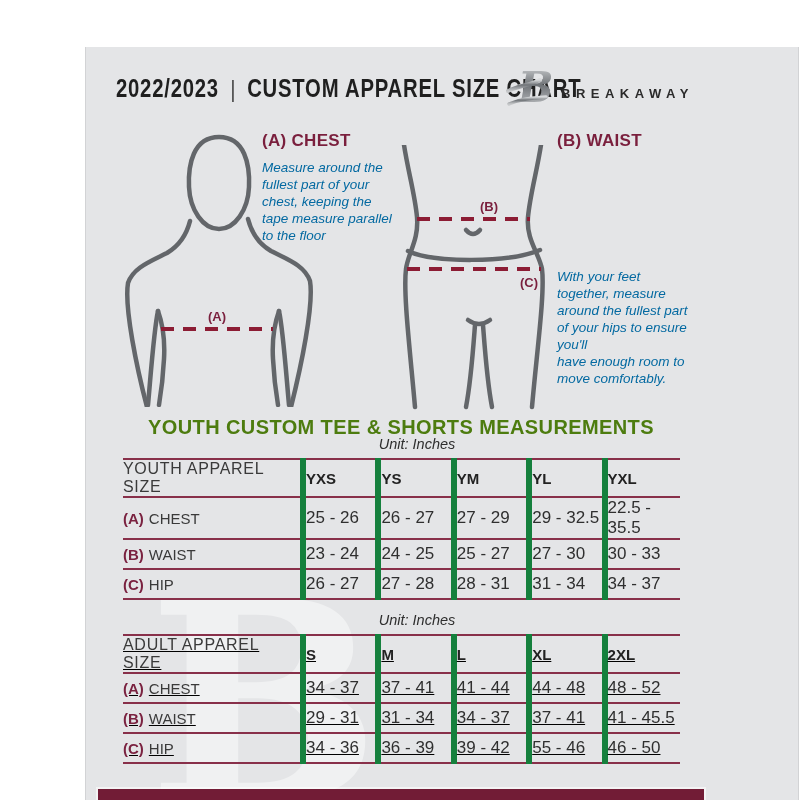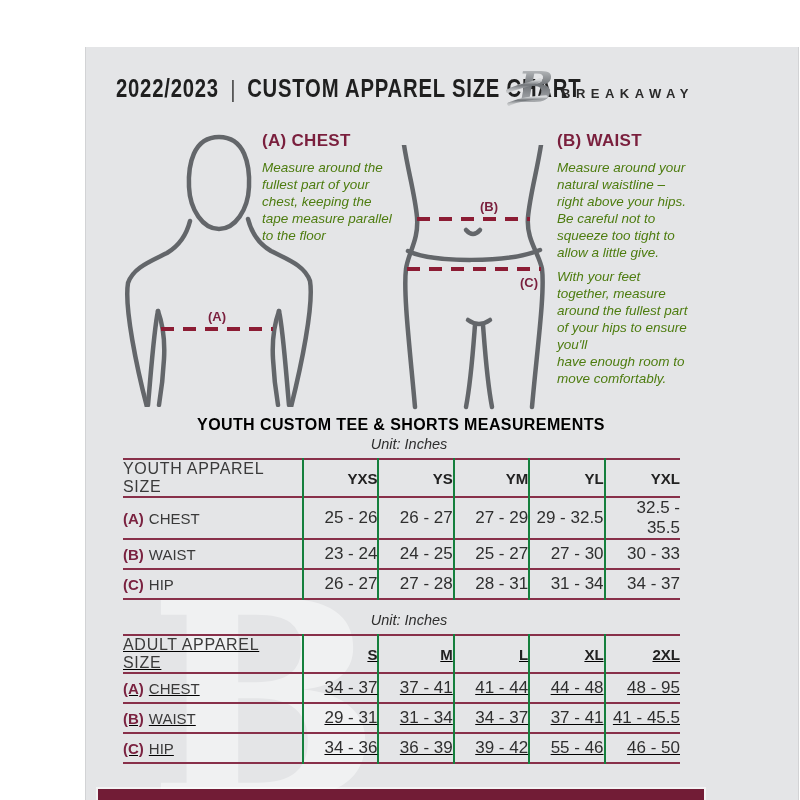--- a/index.html
+++ b/index.html
@@ -12,41 +12,41 @@
        display:flex;align-items:center;gap:13px;white-space:nowrap;}
   .hdr .season,.hdr .title{font-family:"Liberation Sans",sans-serif;font-weight:bold;font-size:26px;
        color:#1f1f1f;letter-spacing:1px;}
   .hdr .pipe{font-size:24px;color:#3a3a3a;font-weight:normal;padding:0 2px;}
   .brand{position:absolute;left:420px;top:14px;display:flex;align-items:center;gap:9px;}
   .brand-name{font-weight:bold;font-size:13px;letter-spacing:5.5px;color:#2b2b2b;padding-top:14px;}
 
   
   .instr{position:absolute;}
   .instr-h{font-weight:bold;font-size:17px;color:#7a1f3d;letter-spacing:0.3px;margin-bottom:8px;}
-  .instr-b{font-size:13.5px;font-style:italic;line-height:17px;color:#4d7c0f;white-space:pre-line;}
+  .instr-b{font-size:13.5px;font-style:italic;line-height:17px;color:#0369a1;white-space:pre-line;}
   .instr-a{left:176px;top:84px;width:160px;}
   .instr-w{left:471px;top:84px;width:155px;}
   .instr-c{left:471px;top:221px;width:162px;}
 
   .fig{position:absolute;}
 
   
   .sec-title{position:absolute;left:0;width:630px;text-align:center;font-weight:bold;
-             font-size:16px;letter-spacing:0.4px;color:#000000;}
-  .sec-unit{position:absolute;left:8px;width:630px;text-align:center;font-style:italic;
+             font-size:20px;letter-spacing:0.4px;color:#4d7c0f;}
+  .sec-unit{position:absolute;left:16px;width:630px;text-align:center;font-style:italic;
             font-size:14.5px;color:#2e2e2e;}
 
   
   .size-table{position:absolute;left:37px;width:557px;border-collapse:collapse;table-layout:fixed;
               border-top:2px solid #88304a;border-bottom:2px solid #88304a;}
   .size-table td{padding:0;vertical-align:middle;}
   .size-table tr+tr td{border-top:2px solid #88304a;}
   .col-label{width:180px;}
   .col-size{width:75.4px;}
-  .size-table .vline{border-left:2px solid #15803d;text-align:right;}
+  .size-table .vline{border-left:6px solid #15803d;text-align:left;}
   .t-head td{height:30px;}
   .t-row td{height:28px;}
   .label-h{font-size:16px;letter-spacing:0.7px;color:#3a3a3a;padding-left:13px;}
   .size-h{font-weight:bold;font-size:15px;color:#222222;}
   .rowlabel{font-size:15px;color:#3a3a3a;padding-left:14px;}
   .pfx{color:#7a2240;font-weight:bold;margin-right:5px;}
   .val{font-size:17px;color:#2f2f2f;}
   .tbl-youth{top:411px;}
   .tbl-adult{top:587px;text-decoration:underline;}
 
@@ -118,26 +118,20 @@
     <div class="instr instr-a">
       <div class="instr-h">(A) CHEST</div>
       <div class="instr-b">Measure around the
 fullest part of your
 chest, keeping the
 tape measure parallel
 to the floor</div>
     </div>
     <div class="instr instr-w">
       <div class="instr-h">(B) WAIST</div>
-      <div class="instr-b">Measure around your
-natural waistline –
-right above your hips.
-Be careful not to
-squeeze too tight to
-allow a little give.</div>
     </div>
     <div class="instr instr-c">
       <div class="instr-b">With your feet
 together, measure
 around the fullest part
 of your hips to ensure
 you'll
 have enough room to
 move comfortably.</div>
     </div>
@@ -164,21 +158,21 @@
           <td class="size-h vline">YM</td>
           <td class="size-h vline">YL</td>
           <td class="size-h vline">YXL</td>
         </tr>
         <tr class="t-row">
           <td class="rowlabel"><span class="pfx">(A)</span><span>CHEST</span></td>
           <td class="val vline">25 - 26</td>
           <td class="val vline">26 - 27</td>
           <td class="val vline">27 - 29</td>
           <td class="val vline">29 - 32.5</td>
-          <td class="val vline">32.5 - 35.5</td>
+          <td class="val vline">22.5 - 35.5</td>
         </tr>
         <tr class="t-row">
           <td class="rowlabel"><span class="pfx">(B)</span><span>WAIST</span></td>
           <td class="val vline">23 - 24</td>
           <td class="val vline">24 - 25</td>
           <td class="val vline">25 - 27</td>
           <td class="val vline">27 - 30</td>
           <td class="val vline">30 - 33</td>
         </tr>
         <tr class="t-row">
@@ -211,21 +205,21 @@
           <td class="size-h vline">L</td>
           <td class="size-h vline">XL</td>
           <td class="size-h vline">2XL</td>
         </tr>
         <tr class="t-row">
           <td class="rowlabel"><span class="pfx">(A)</span><span>CHEST</span></td>
           <td class="val vline">34 - 37</td>
           <td class="val vline">37 - 41</td>
           <td class="val vline">41 - 44</td>
           <td class="val vline">44 - 48</td>
-          <td class="val vline">48 - 95</td>
+          <td class="val vline">48 - 52</td>
         </tr>
         <tr class="t-row">
           <td class="rowlabel"><span class="pfx">(B)</span><span>WAIST</span></td>
           <td class="val vline">29 - 31</td>
           <td class="val vline">31 - 34</td>
           <td class="val vline">34 - 37</td>
           <td class="val vline">37 - 41</td>
           <td class="val vline">41 - 45.5</td>
         </tr>
         <tr class="t-row">

